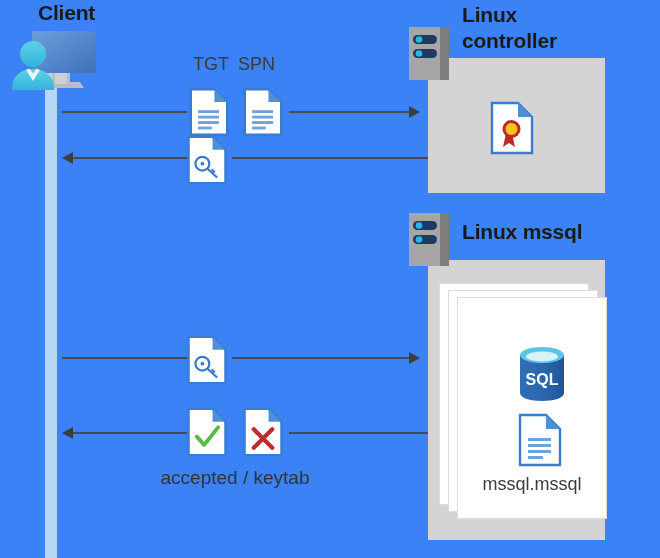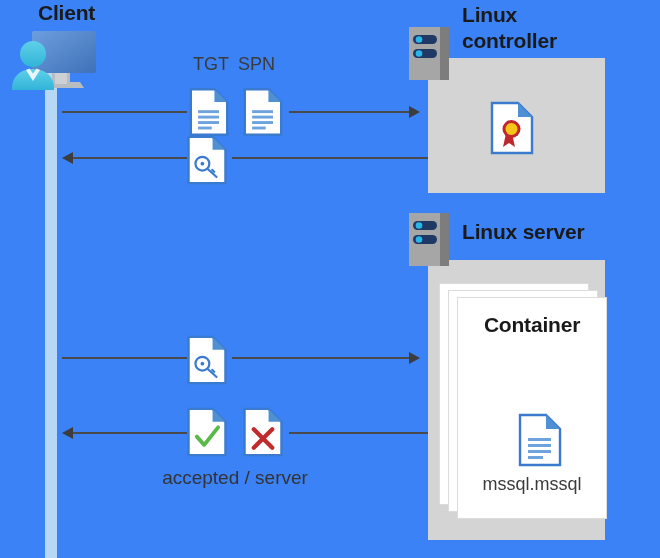--- a/index.html
+++ b/index.html
@@ -137,28 +137,42 @@
     <svg width="40" height="53" viewBox="0 0 40 53">
       <rect x="0" y="0" width="31" height="53" fill="#a6a6a6"></rect>
       <rect x="31" y="0" width="9" height="53" fill="#7d7d7d"></rect>
       <rect x="4" y="8" width="24" height="9" rx="4.5" fill="#1f3864"></rect>
       <circle cx="10" cy="12.5" r="3.3" fill="#29b6e8"></circle>
       <rect x="4" y="22" width="24" height="9" rx="4.5" fill="#1f3864"></rect>
       <circle cx="10" cy="26.5" r="3.3" fill="#29b6e8"></circle>
     </svg>
   </div>
 
-  <div class="abs title-bold" style="left:462px; top:219px; width:180px;">Linux server</div>
+  <div class="abs title-bold" style="left:462px; top:219px; width:180px;">Linux mssql</div>
 
   <div class="abs card" style="left:439px; top:283px; width:150px; height:222px;"></div>
   <div class="abs card" style="left:448px; top:290px; width:150px; height:222px;"></div>
   <div class="abs card" style="left:457px; top:297px; width:150px; height:222px;"></div>
 
-  <div class="abs title-bold" style="left:457px; top:312px; width:150px; text-align:center;">Container</div>
-
+
+  <div class="abs" style="left:516px; top:345px; width:52px; height:58px;">
+    <svg width="52" height="58" viewBox="0 0 52 58">
+      <defs>
+        <linearGradient id="sqlBody" x1="0" y1="0" x2="1" y2="0">
+          <stop offset="0%" stop-color="#2f6fb8"></stop>
+          <stop offset="55%" stop-color="#2a66ad"></stop>
+          <stop offset="100%" stop-color="#1f5596"></stop>
+        </linearGradient>
+      </defs>
+      <path d="M4 10 v38 c0 5 10 8 22 8 s22 -3 22 -8 v-38 z" fill="url(#sqlBody)"></path>
+      <ellipse cx="26" cy="10" rx="22" ry="8" fill="#59c6e8"></ellipse>
+      <ellipse cx="26" cy="11.5" rx="16" ry="5" fill="#d8f2fa"></ellipse>
+      <text x="26" y="40" font-family="'Liberation Sans', sans-serif" font-size="16" font-weight="bold" fill="#ffffff" text-anchor="middle">SQL</text>
+    </svg>
+  </div>
 
   <div class="abs" style="left:518px; top:414px; width:44px; height:52px;">
     <svg width="44" height="52" viewBox="0 0 44 52">
       <path d="M2 1 h26 l14 14 v36 h-40 z" fill="#ffffff" stroke="#3a7bd0" stroke-width="2.4"></path>
       <path d="M28 1 l14 14 h-14 z" fill="#4f8fd4"></path>
       <rect x="10" y="24" width="23" height="3" fill="#6fa3dd"></rect>
       <rect x="10" y="30" width="23" height="3" fill="#6fa3dd"></rect>
       <rect x="10" y="36" width="23" height="3" fill="#6fa3dd"></rect>
       <rect x="10" y="42" width="15" height="3" fill="#6fa3dd"></rect>
     </svg>
@@ -242,15 +256,15 @@
   </div>
 
   <div class="abs" style="left:242px; top:408px; width:42px; height:48px;">
     <svg width="42" height="48" viewBox="0 0 44 52">
       <path d="M2 1 h26 l14 14 v36 h-40 z" fill="#ffffff" stroke="#3a7bd0" stroke-width="2.6"></path>
       <path d="M28 1 l14 14 h-14 z" fill="#4f8fd4"></path>
       <path d="M12 23 l20 20 M32 23 l-20 20" fill="none" stroke="#c22b2b" stroke-width="4.6" stroke-linecap="round"></path>
     </svg>
   </div>
 
-  <div class="abs label-small" style="left:95px; top:466px; width:280px; text-align:center;">accepted / server</div>
+  <div class="abs label-small" style="left:95px; top:466px; width:280px; text-align:center;">accepted / keytab</div>
 
 </div>
 
 </body></html>

